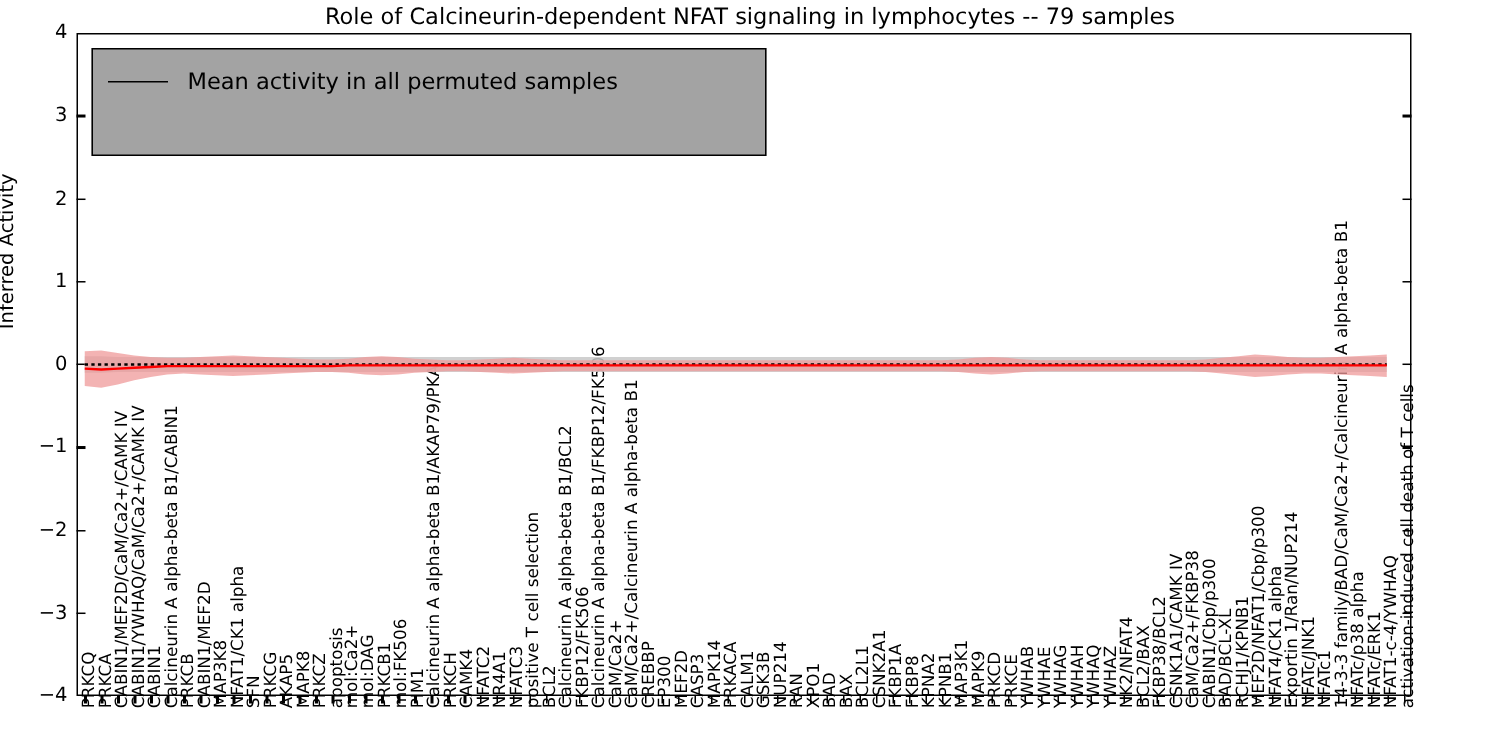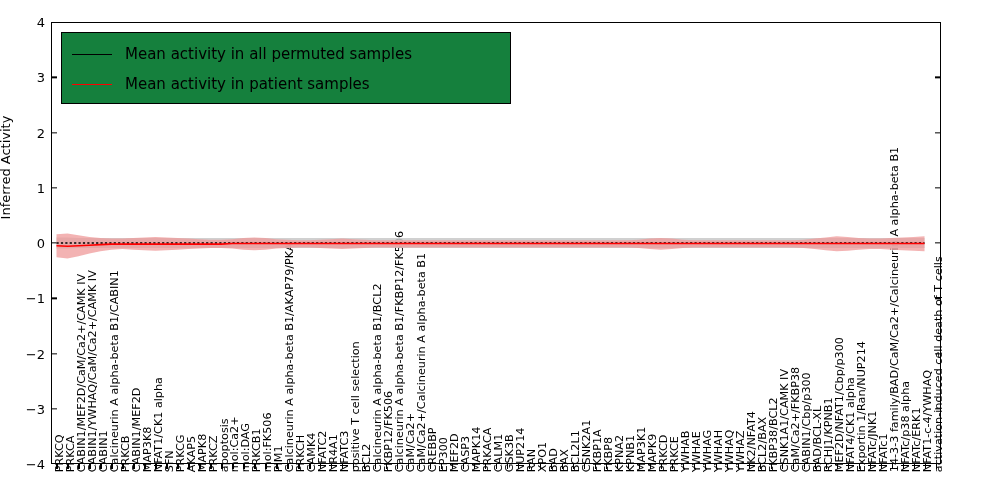--- a/index.html
+++ b/index.html
@@ -28,38 +28,39 @@
     font-size:13px;color:#000;}
   .xtick-mark{position:absolute;top:464px;width:1.3px;height:5px;background:#000;}
 
   
   .xtick-label{position:absolute;top:461px;font-size:11.2px;color:#000;
     white-space:nowrap;transform-origin:left bottom;
     transform:rotate(-90deg) translateY(4px);line-height:1;}
 
   
   #legend{position:absolute;left:61px;top:32px;width:450px;height:72px;
-    border:1.3px solid #000;background:#15803d;box-sizing:border-box;
+    border:1.3px solid #000;background:#a3a3a3;box-sizing:border-box;
     padding:6px 10px 6px 10px;}
   .legend-row{display:flex;align-items:center;height:30px;}
   .legend-swatch{width:40px;height:0;border-top:1.6px solid #000;margin-right:13px;
     flex:0 0 auto;}
   .legend-swatch.red{border-top-color:#ff0000;}
   .legend-text{font-size:15px;color:#000;white-space:nowrap;}
 
   
   #data-layer{position:absolute;left:51px;top:22px;width:888px;height:440px;
     overflow:hidden;pointer-events:none;}
   #data-svg{display:block;}
 </style>
 </head>
 <body>
 
 <div id="root">
 
+  <div class="chart-title">Role of Calcineurin-dependent NFAT signaling in lymphocytes -- 79 samples</div>
 
   <div id="plot-frame"></div>
 
   <div id="y-axis-label">Inferred Activity</div>
 
 
   <div id="y-ticks">
       <div class="ytick-label" style="top: 464px; left: 0px; width: 45px;">−4</div>
       <div class="ytick-label" style="top: 408.75px; left: 0px; width: 45px;">−3</div>
       <div class="ytick-mark" style="top: 408.75px;"></div>
@@ -258,19 +259,15 @@
         <path d="M 5.49 221.00 L 16.48 221.00 L 27.47 221.00 L 38.46 221.00 L 49.44 221.00 L 60.43 221.00 L 71.42 221.00 L 82.41 221.00 L 93.40 221.00 L 104.38 221.00 L 115.37 221.00 L 126.36 221.00 L 137.35 221.00 L 148.33 221.00 L 159.32 221.00 L 170.31 221.00 L 181.30 221.00 L 192.28 221.00 L 203.27 221.00 L 214.26 221.00 L 225.25 221.00 L 236.23 221.00 L 247.22 221.00 L 258.21 221.00 L 269.20 221.00 L 280.19 221.00 L 291.17 221.00 L 302.16 221.00 L 313.15 221.00 L 324.14 221.00 L 335.12 221.00 L 346.11 221.00 L 357.10 221.00 L 368.09 221.00 L 379.07 221.00 L 390.06 221.00 L 401.05 221.00 L 412.04 221.00 L 423.02 221.00 L 434.01 221.00 L 445.00 221.00 L 455.99 221.00 L 466.98 221.00 L 477.96 221.00 L 488.95 221.00 L 499.94 221.00 L 510.93 221.00 L 521.91 221.00 L 532.90 221.00 L 543.89 221.00 L 554.88 221.00 L 565.86 221.00 L 576.85 221.00 L 587.84 221.00 L 598.83 221.00 L 609.81 221.00 L 620.80 221.00 L 631.79 221.00 L 642.78 221.00 L 653.77 221.00 L 664.75 221.00 L 675.74 221.00 L 686.73 221.00 L 697.72 221.00 L 708.70 221.00 L 719.69 221.00 L 730.68 221.00 L 741.67 221.00 L 752.65 221.00 L 763.64 221.00 L 774.63 221.00 L 785.62 221.00 L 796.60 221.00 L 807.59 221.00 L 818.58 221.00 L 829.57 221.00 L 840.56 221.00 L 851.54 221.00 L 862.53 221.00 L 873.52 221.00" fill="none" stroke="#000000" stroke-width="1.6" stroke-dasharray="2.2,2.2"></path>
         <path d="M 5.49 223.76 L 16.48 224.31 L 27.47 223.76 L 38.46 223.21 L 49.44 222.66 L 60.43 222.10 L 71.42 222.10 L 82.41 222.10 L 93.40 222.10 L 104.38 222.10 L 115.37 222.10 L 126.36 222.10 L 137.35 222.10 L 148.33 222.10 L 159.32 222.10 L 170.31 222.10 L 181.30 221.55 L 192.28 221.55 L 203.27 221.55 L 214.26 221.55 L 225.25 221.55 L 236.23 221.55 L 247.22 221.55 L 258.21 221.55 L 269.20 221.55 L 280.19 221.55 L 291.17 221.55 L 302.16 221.55 L 313.15 221.55 L 324.14 221.55 L 335.12 221.55 L 346.11 221.55 L 357.10 221.55 L 368.09 221.55 L 379.07 221.55 L 390.06 221.55 L 401.05 221.55 L 412.04 221.55 L 423.02 221.55 L 434.01 221.55 L 445.00 221.55 L 455.99 221.55 L 466.98 221.55 L 477.96 221.55 L 488.95 221.55 L 499.94 221.55 L 510.93 221.55 L 521.91 221.55 L 532.90 221.55 L 543.89 221.55 L 554.88 221.55 L 565.86 221.55 L 576.85 221.55 L 587.84 221.55 L 598.83 221.55 L 609.81 221.55 L 620.80 221.55 L 631.79 221.55 L 642.78 221.55 L 653.77 221.55 L 664.75 221.55 L 675.74 221.55 L 686.73 221.55 L 697.72 221.55 L 708.70 221.55 L 719.69 221.55 L 730.68 221.55 L 741.67 221.55 L 752.65 221.55 L 763.64 221.55 L 774.63 221.55 L 785.62 221.55 L 796.60 221.55 L 807.59 221.55 L 818.58 221.55 L 829.57 221.55 L 840.56 221.55 L 851.54 221.55 L 862.53 221.55 L 873.52 221.55" fill="none" stroke="#ff0000" stroke-width="1.6"></path>
       </svg>
   </div>
 
   <div id="legend">
     <div class="legend-row">
       <span class="legend-swatch"></span>
       <span class="legend-text">Mean activity in all permuted samples</span>
     </div>
-    <div class="legend-row">
-      <span class="legend-swatch red"></span>
-      <span class="legend-text">Mean activity in patient samples</span>
-    </div>
   </div>
 
 </div>
 
 </body></html>

